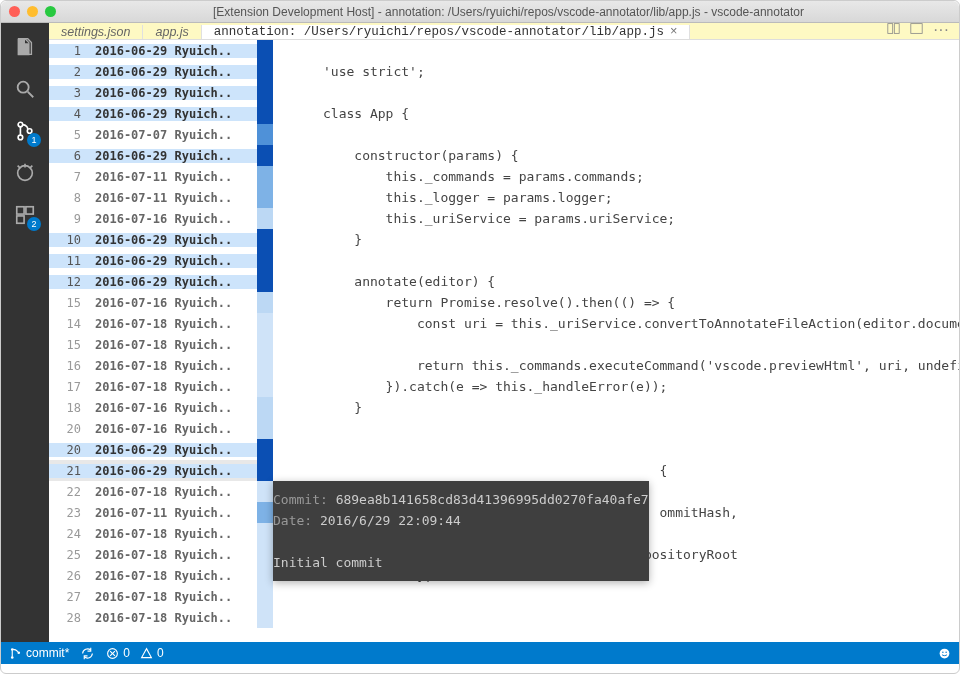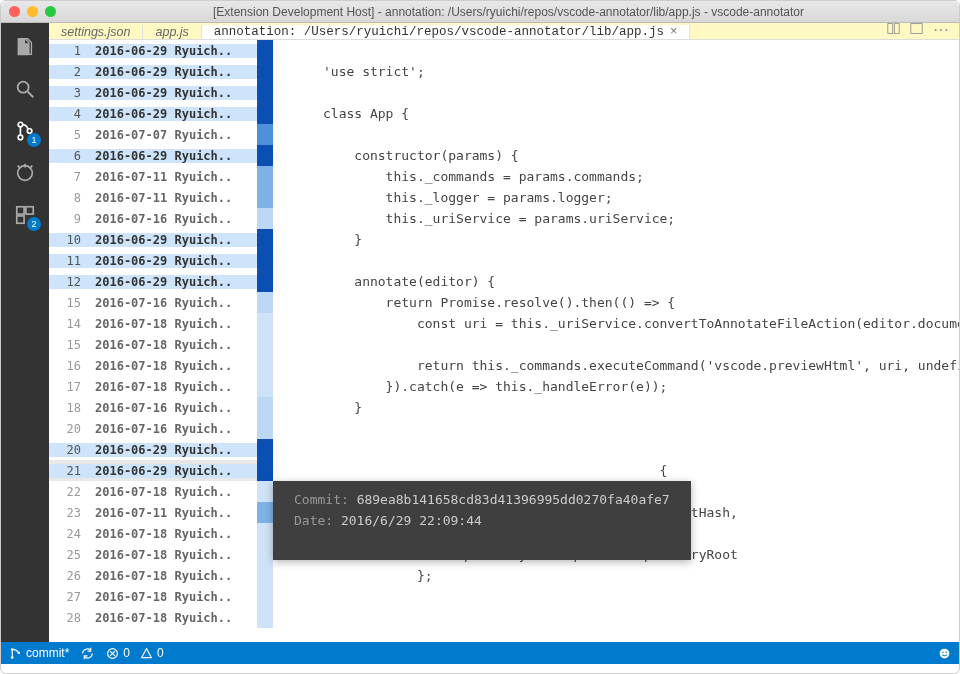--- a/index.html
+++ b/index.html
@@ -26,21 +26,21 @@
 .gutter { position:absolute; left:0; top:0; width:224px; }
 .row { height:21px; display:flex; align-items:center; }
 .row.hovered { background:#e8e8e8; }
 .ln { width:40px; text-align:right; padding-right:8px; color:#999; font-size:12px; }
 .row.hl .ln { background:#cde4fb; color:#555; }
 .blame { width:168px; padding:0 6px; color:#666; font-size:12px; white-space:nowrap; overflow:hidden;font-weight:bold; }
 .row.hl .blame { background:#cde4fb; color:#333; }
 .heat { width:16px; height:21px; }
 .codecol { position:absolute; left:224px; top:0; right:0; }
 .codeln { height:21px; padding-left:50px; white-space:pre; color:#444; display:flex; align-items:center; }
-.tooltip { position:absolute; left:224px; top: calc(21px * 22); background:#3f3f3f; color:#ccc; padding:8px 21px; font-size:13px; line-height:21px; font-family: Menlo, monospace; min-width:370px; box-shadow:0 2px 8px rgba(0,0,0,0.3); }
+.tooltip { position:absolute; left:224px; top: calc(21px * 22); background:#3f3f3f; color:#ccc; padding:8px 0; font-size:13px; line-height:21px; font-family: Menlo, monospace; min-width:370px; box-shadow:0 2px 8px rgba(0,0,0,0.3); }
 .tooltip .lbl { color:#999; }
 .statusbar { height:22px; background:#007acc; color:#fff; display:flex; align-items:center; font-size:12px; padding:0 8px; gap:12px; }
 .sb-item { display:flex; align-items:center; gap:4px; }
 .sb-spacer { flex:1; }
 svg.ico { width:13px; height:13px; fill:currentColor; }
 </style>
 </head>
 <body>
 
 <div class="titlebar">
@@ -286,20 +286,21 @@
           <div class="codeln"></div>
           <div class="codeln">                                           ommitHash,</div>
           <div class="codeln">                path: params.previousPath,</div>
           <div class="codeln">                repositoryRoot: params.repositoryRoot</div>
           <div class="codeln">            };</div>
         </div>
       <div class="tooltip" style="top: 441px;">
         <div><span class="lbl">Commit:</span> <span>689ea8b141658cd83d41396995dd0270fa40afe7</span></div>
         <div><span class="lbl">Date:</span> <span>2016/6/29 22:09:44</span></div>
         <div style="height:21px"></div>
+        <div>Initial commit</div>
       </div>
     </div>
   </div>
 </div>
 
 <div class="statusbar">
   <div class="sb-item">
     <svg class="ico" viewBox="0 0 16 16">
         <circle cx="4" cy="3" r="1.6" fill="currentColor"></circle>
         <circle cx="4" cy="13" r="1.6" fill="currentColor"></circle>

